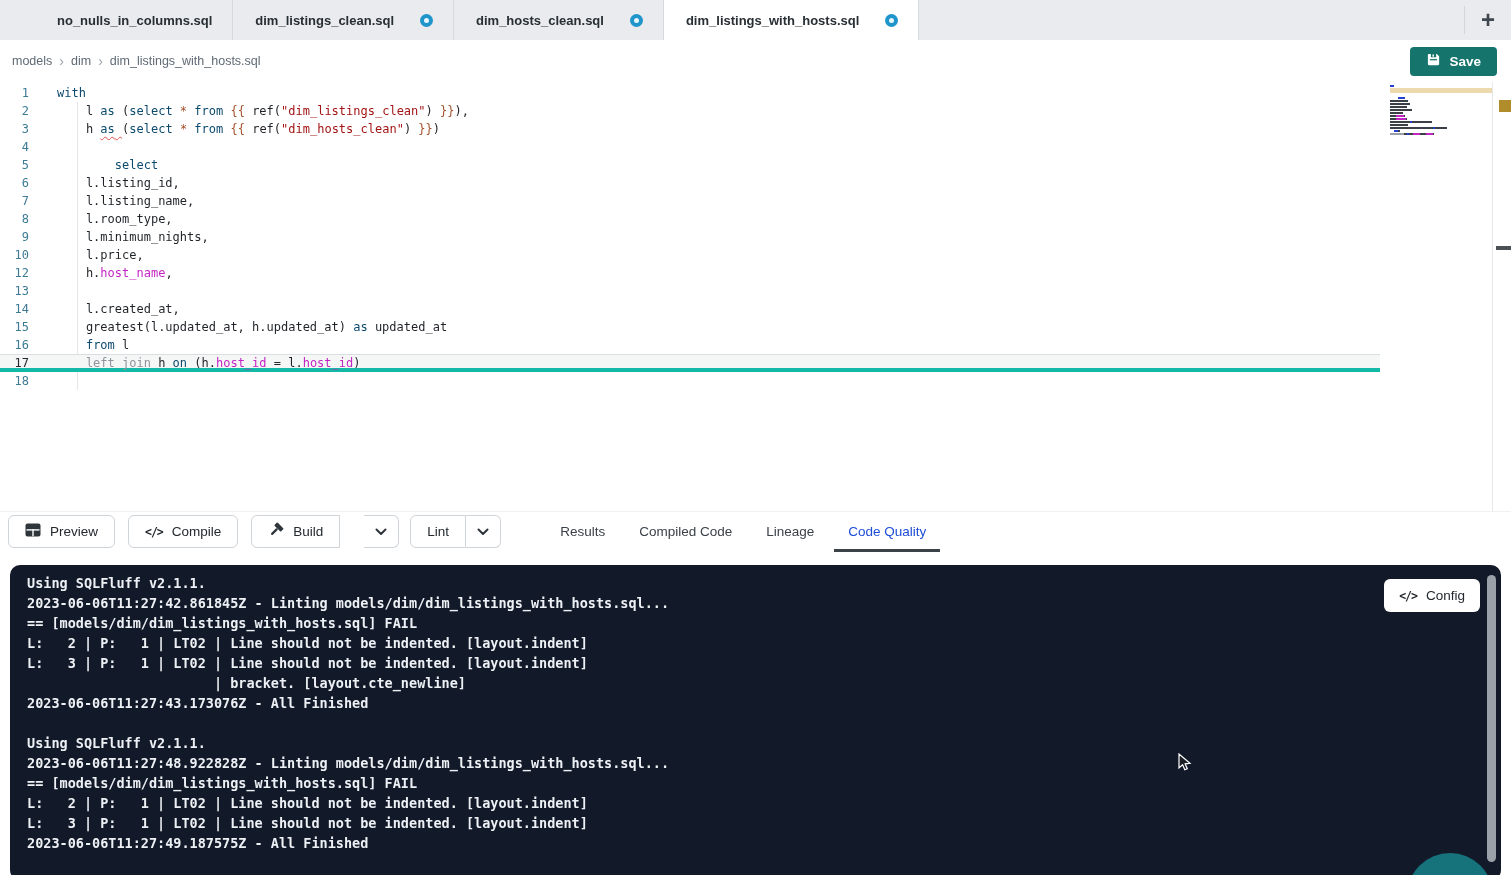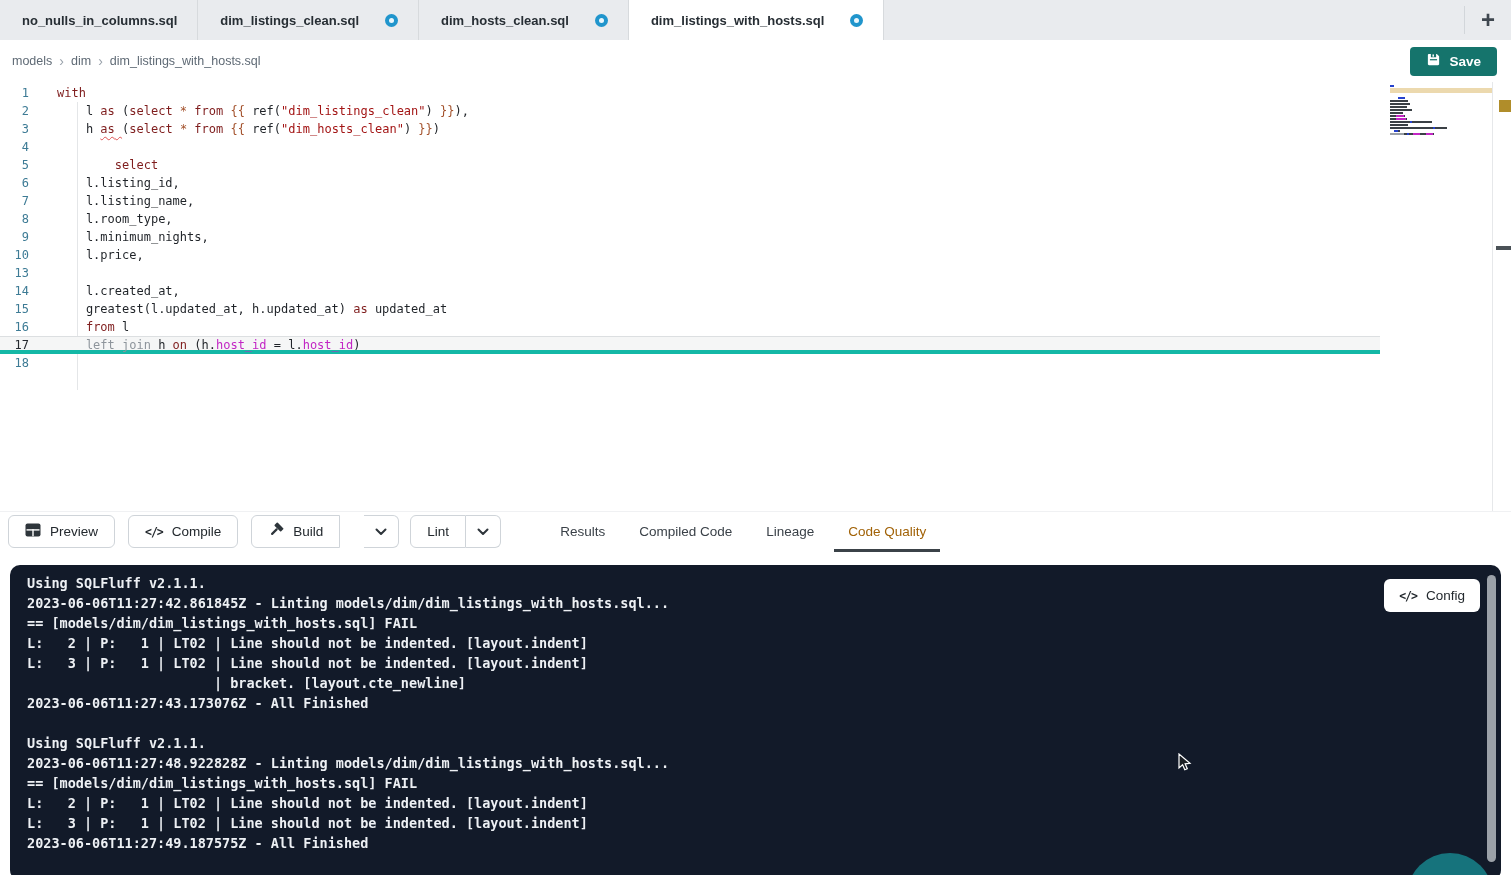--- a/index.html
+++ b/index.html
@@ -2,21 +2,21 @@
 <html><head>
 <meta charset="utf-8">
 <style>
   * { margin:0; padding:0; box-sizing:border-box; }
   html,body { width:1511px; height:875px; background:#fff; overflow:hidden;
               font-family:"Liberation Sans", sans-serif; }
   #app { position:relative; width:1511px; height:875px; background:#fff; overflow:hidden; }
 
   
   #tabbar { position:absolute; left:0; top:0; width:1511px; height:40px;
-            background:#e9ebee; display:flex; align-items:stretch; }
+            background:#e9ebee; display:flex; align-items:stretch;padding-left:35px; }
   #tabs-container { display:flex; align-items:stretch; }
   .tab { display:flex; align-items:center; gap:26px; padding:0 20px 0 22px;
          border-right:1px solid #d7dadd; cursor:pointer; }
   .tab.active { background:#fff; }
   .tab-label { font-size:13px; font-weight:600; color:#272e34; white-space:nowrap; }
   .dirty-dot { width:13px; height:13px; border-radius:50%; background:#2095cc;
                position:relative; flex:0 0 auto; }
   .dirty-dot::after { content:""; position:absolute; left:4px; top:4px; width:5px; height:5px;
                border-radius:50%; background:#eaf6fc; }
   #tabbar-spacer { flex:1; }
@@ -36,21 +36,21 @@
   
   #editor { position:absolute; left:0; top:82px; width:1511px; height:429px; background:#fff; }
   #editor-lines { position:absolute; left:0; top:2px; width:1380px;
                   font-family:"DejaVu Sans Mono", monospace; font-size:12px; }
   .code-row { display:flex; height:18px; line-height:18px; align-items:stretch; }
   .code-row.active-row { background:#f5f6f6; border-top:1px solid #dcdfe1;
                          border-bottom:4px solid #14b8a6; height:18px; line-height:16px; }
   .gutter-num { flex:0 0 44px; text-align:right; padding-right:15px; color:#3d7b95; }
   .active-row .gutter-num { color:#24292e; }
   .code-text { white-space:pre; padding-left:13px; color:#1f2328; }
-  .tk-k { color:#7f1d1d; } .tk-j { color:#a3512b; } .tk-s { color:#a31515; }
+  .tk-k { color:#0c4a6e; } .tk-j { color:#a3512b; } .tk-s { color:#a31515; }
   .tk-m { color:#c226c4; } .tk-g { color:#8e959c; } .tk-d { color:#1f2328; }
   .tk-sq { text-decoration:underline; text-decoration-style:wavy;
            text-decoration-color:#e05252; text-decoration-thickness:1px; text-underline-offset:3px; }
   #indent-guide { position:absolute; left:77px; top:20px; width:1px; height:288px; background:#e4e6e8; }
 
   
   #minimap { position:absolute; left:1390px; top:3px; width:102px; height:60px; }
   .mm-row { height:2px; margin-bottom:1px; white-space:nowrap; font-size:0; }
   .mm-tk { display:inline-block; height:2px; vertical-align:top; }
   #mm-band { position:absolute; left:0; top:3px; width:102px; height:5px; background:#ecd9ae; }
@@ -69,21 +69,21 @@
   .split .tb-btn { margin-top:0; }
   .split .main { border-radius:6px 0 0 6px; }
   .split .chev { border-radius:0 6px 6px 0; border-left:none; padding:0 11px; }
   .code-glyph { font-family:"DejaVu Sans Mono", monospace; font-weight:700; font-size:11.5px;
                 color:#23292e; letter-spacing:-1px; }
   #tb-preview { margin-left:8px; } #tb-compile { margin-left:13px; }
   #tb-build { margin-left:13px;gap:24px; } #tb-lint { margin-left:11px;align-items:center; }
   #result-tabs { display:flex; margin-left:42px; height:40px; }
   .rtab { display:flex; align-items:center; padding:0 14px; margin:0 3px; font-size:13.5px;
           color:#3a4148; cursor:pointer; border-bottom:3px solid transparent; padding-top:2px; }
-  .rtab.active { color:#a16207; border-bottom-color:#3b4248; }
+  .rtab.active { color:#1d4ed8; border-bottom-color:#3b4248; }
 
   
   #terminal { position:absolute; left:10px; top:565px; width:1491px; height:315px;
               background:#121a29; border-radius:10px; overflow:hidden; }
   #term-lines { position:absolute; left:17px; top:8px;
                 font-family:"DejaVu Sans Mono", monospace; font-size:13.5px; font-weight:700;
                 color:#edf0f4; }
   .term-line { height:20px; line-height:20px; white-space:pre; }
   #config { position:absolute; right:21px; top:14px; display:flex; align-items:center; gap:9px;
             height:33px; padding:0 15px; background:#fff; border:none; border-radius:6px;
@@ -181,20 +181,24 @@
           <span class="gutter-num">8</span>
           <span class="code-text"><span class="tk-d">    l.room_type,</span></span>
         </div>
         <div class="code-row">
           <span class="gutter-num">9</span>
           <span class="code-text"><span class="tk-d">    l.minimum_nights,</span></span>
         </div>
         <div class="code-row">
           <span class="gutter-num">10</span>
           <span class="code-text"><span class="tk-d">    l.price,</span></span>
+        </div>
+        <div class="code-row">
+          <span class="gutter-num">12</span>
+          <span class="code-text"><span class="tk-d">    h.</span><span class="tk-m">host_name</span><span class="tk-d">,</span></span>
         </div>
         <div class="code-row">
           <span class="gutter-num">13</span>
         </div>
         <div class="code-row">
           <span class="gutter-num">14</span>
           <span class="code-text"><span class="tk-d">    l.created_at,</span></span>
         </div>
         <div class="code-row">
           <span class="gutter-num">15</span>

